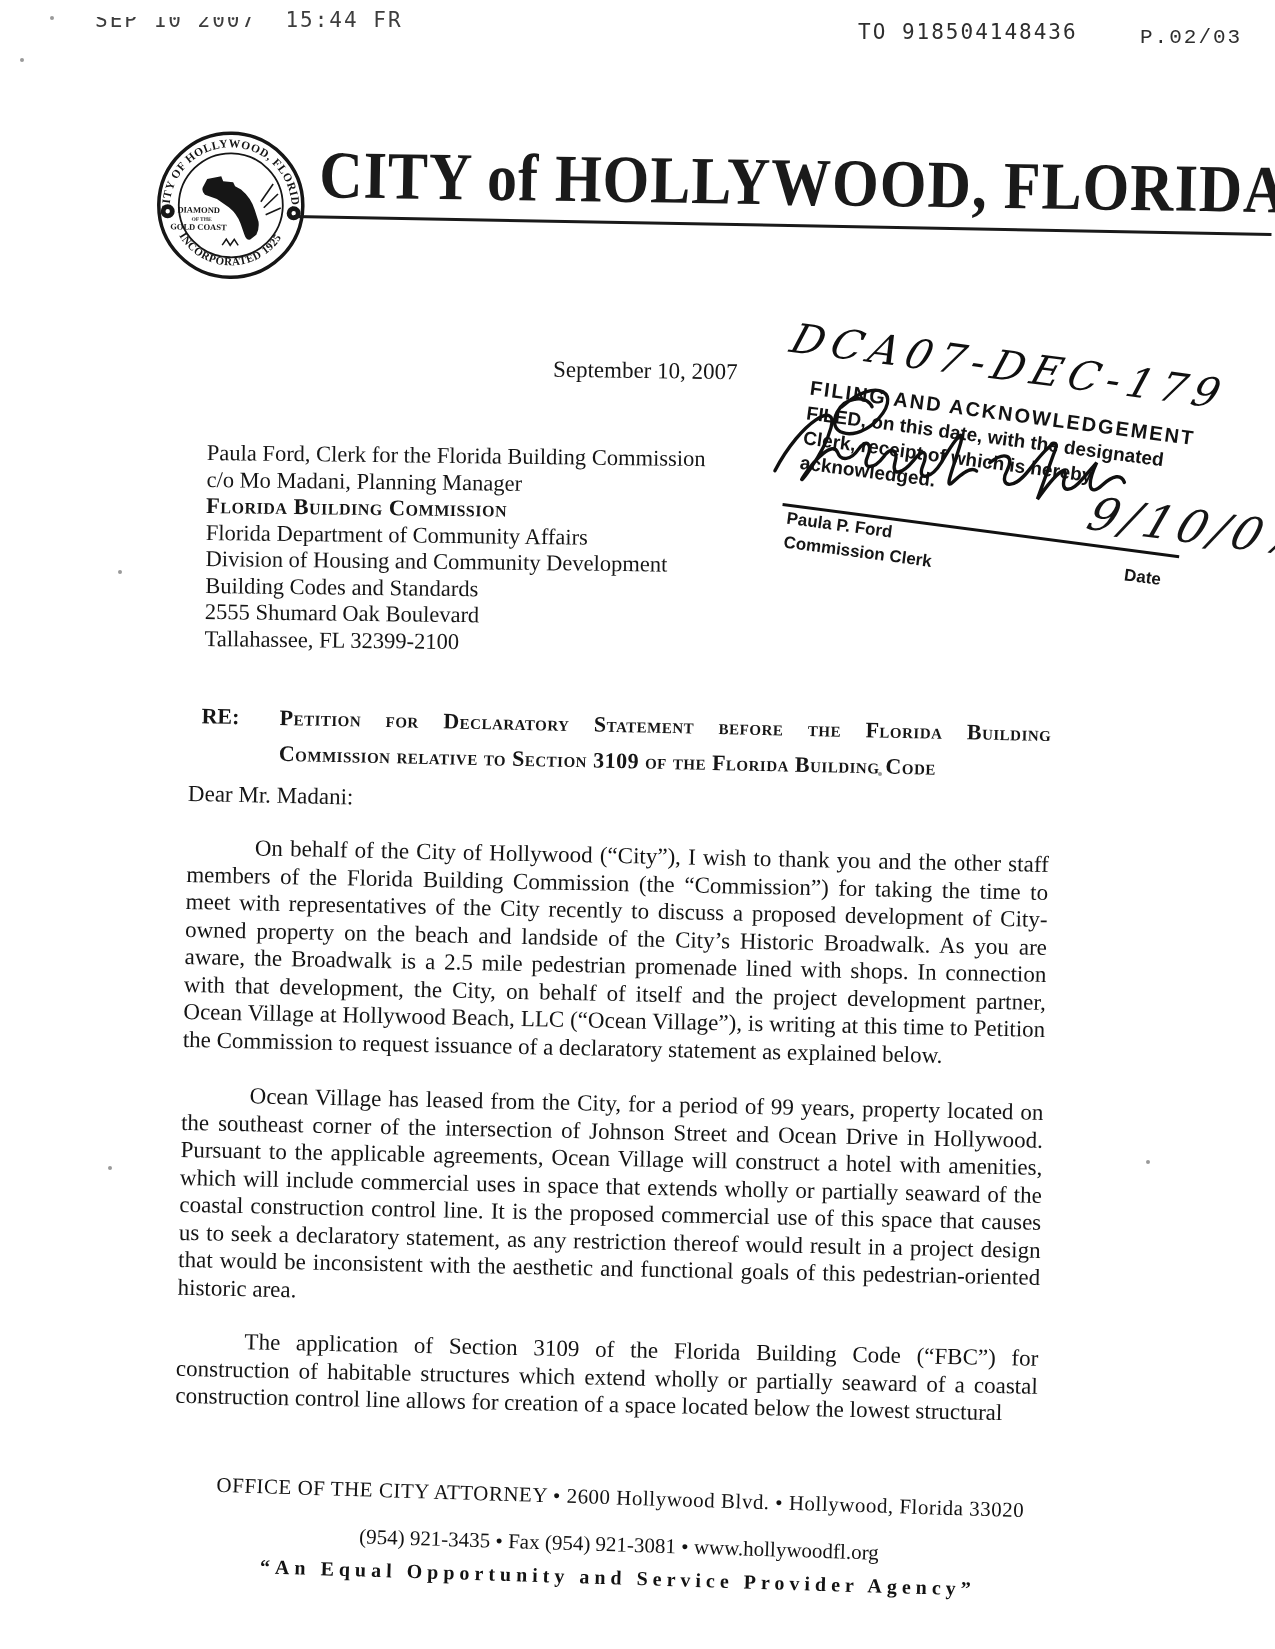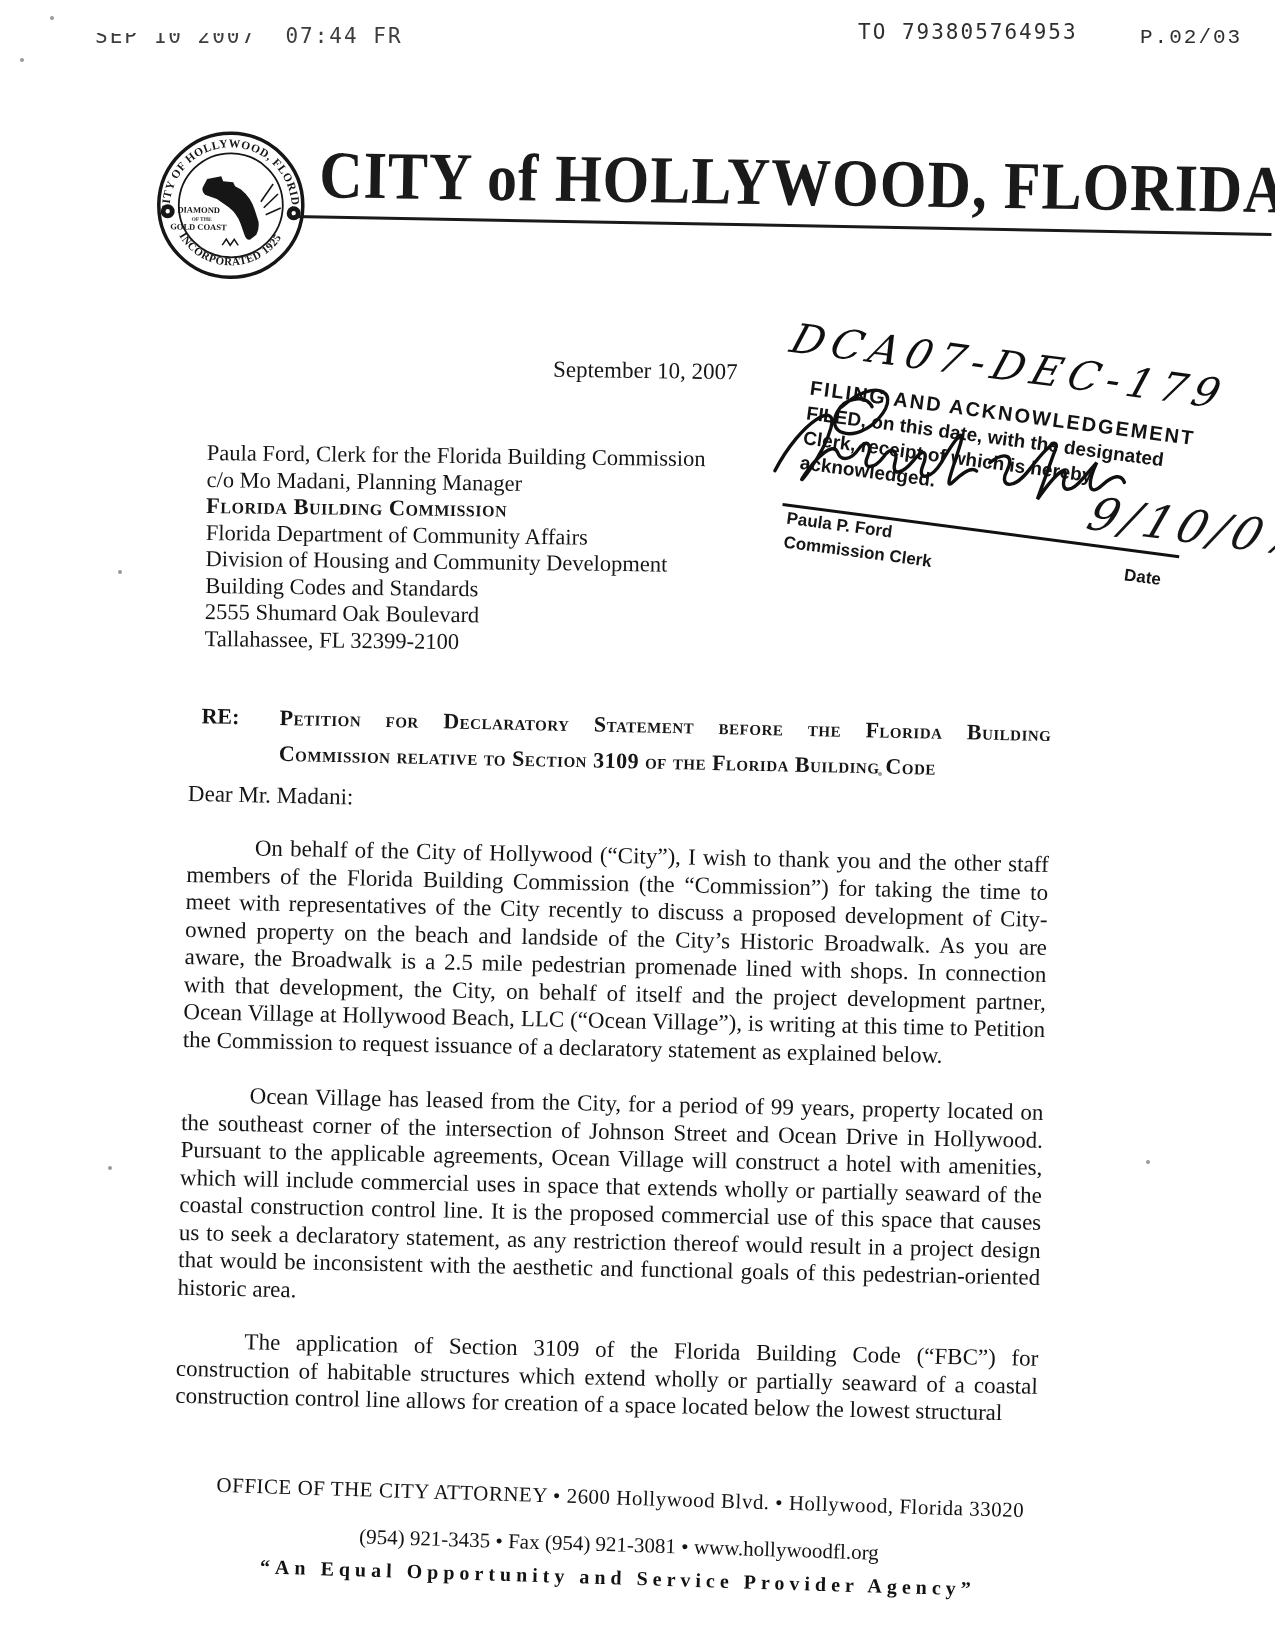--- a/index.html
+++ b/index.html
@@ -3,21 +3,21 @@
 <meta charset="utf-8">
 <style>
   html,body{margin:0;padding:0;background:#e8e8e8;}
   #page{position:relative;width:1275px;height:1649px;background:#ffffff;overflow:hidden;
         font-family:"Liberation Serif",serif;color:#161616;}
   .abs{position:absolute;}
 
   
   .fax{font-family:"DejaVu Sans Mono",monospace;color:#3d3d3d;font-size:21px;letter-spacing:2px;}
   .fax-left{top:8px;left:95px;}
-  .cut-top{display:inline-block;clip-path:inset(9px 0 0 0);margin-top:16px;}
+  .cut-top{display:inline-block;clip-path:inset(9px 0 0 0);}
   .fax-to{top:20px;left:858px;color:#2e2e2e;}
   .fax-page{top:26px;left:1140px;color:#2e2e2e;font-family:Liberation Mono, monospace;}
 
   
   #letterhead{top:128px;left:150px;width:1000px;height:175px;transform:rotate(0.9deg);transform-origin:0 0;}
   #lh-title{top:6px;left:170px;font-size:60px;font-weight:bold;letter-spacing:1px;white-space:nowrap;
             transform:scaleY(1.12);transform-origin:0 0;color:#1a1a1a;}
   #lh-rule{top:86px;left:145px;width:978px;height:3px;background:#1a1a1a;transform:rotate(0.15deg);}
 
   
@@ -64,22 +64,22 @@
   #footer .f3{font-size:20px;font-weight:bold;letter-spacing:5px;margin-top:9px;}
 
   
   .speck{width:4px;height:4px;border-radius:50%;background:#9a9a9a;}
 </style>
 </head>
 <body>
 
 <div id="page">
 
-  <div class="abs fax fax-left"><span class="cut-top">SEP 10 2007</span>&nbsp;&nbsp;<span>07:44 FR</span></div>
-  <div class="abs fax fax-to">TO 793805764953</div>
+  <div class="abs fax fax-left"><span class="cut-top">SEP 10 2007</span>&nbsp;&nbsp;<span>15:44 FR</span></div>
+  <div class="abs fax fax-to">TO 918504148436</div>
   <div class="abs fax fax-page">P.02/03</div>
 
   <div class="abs" id="letterhead">
     <svg class="abs" style="top:0;left:6px;" width="152" height="152" viewBox="0 0 152 152">
       <circle cx="76" cy="76" r="72" fill="none" stroke="#161616" stroke-width="3.5"></circle>
       <circle cx="76" cy="76" r="52" fill="none" stroke="#161616" stroke-width="1.8"></circle>
       <defs>
         <path id="arcTop" d="M 16,90 A 61,61 0 1 1 136,90" fill="none"></path>
         <path id="arcBot" d="M 24,106 A 60,60 0 0 0 128,106" fill="none"></path>
       </defs>

